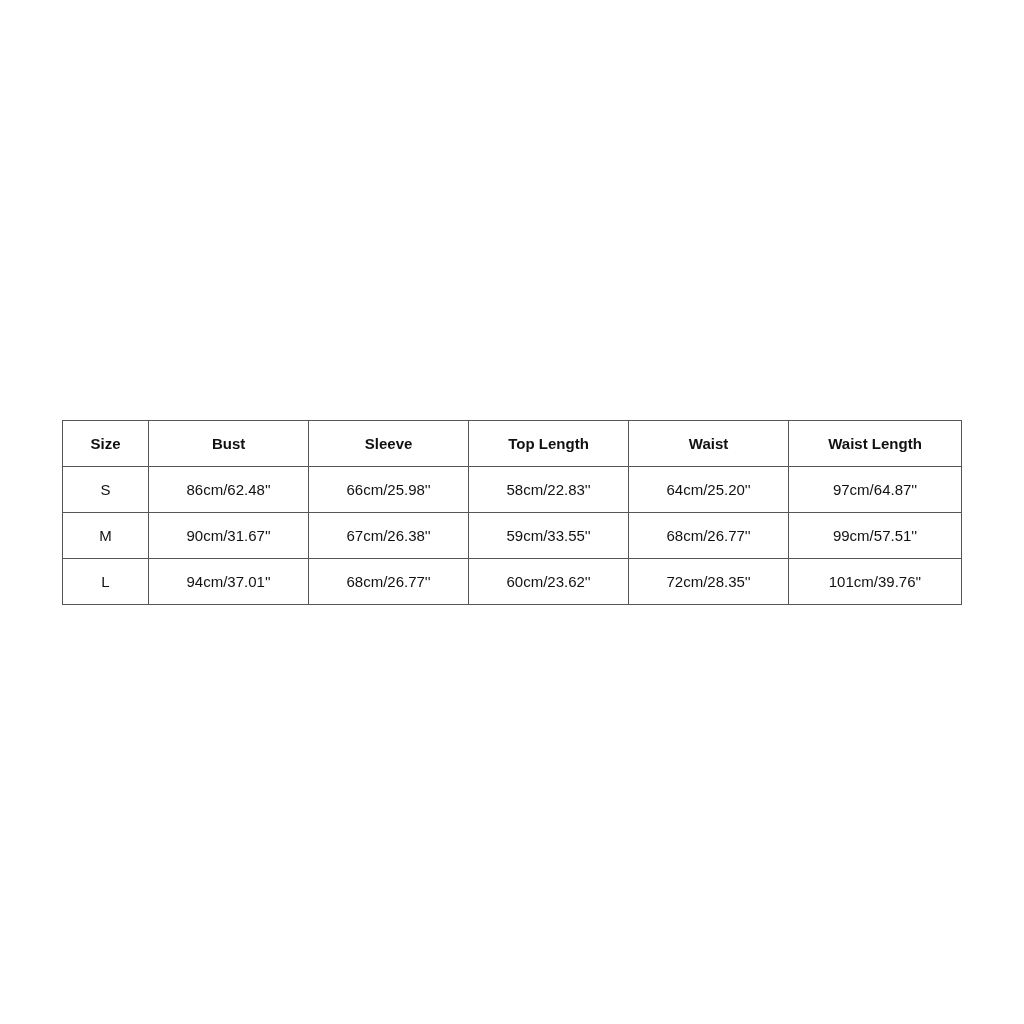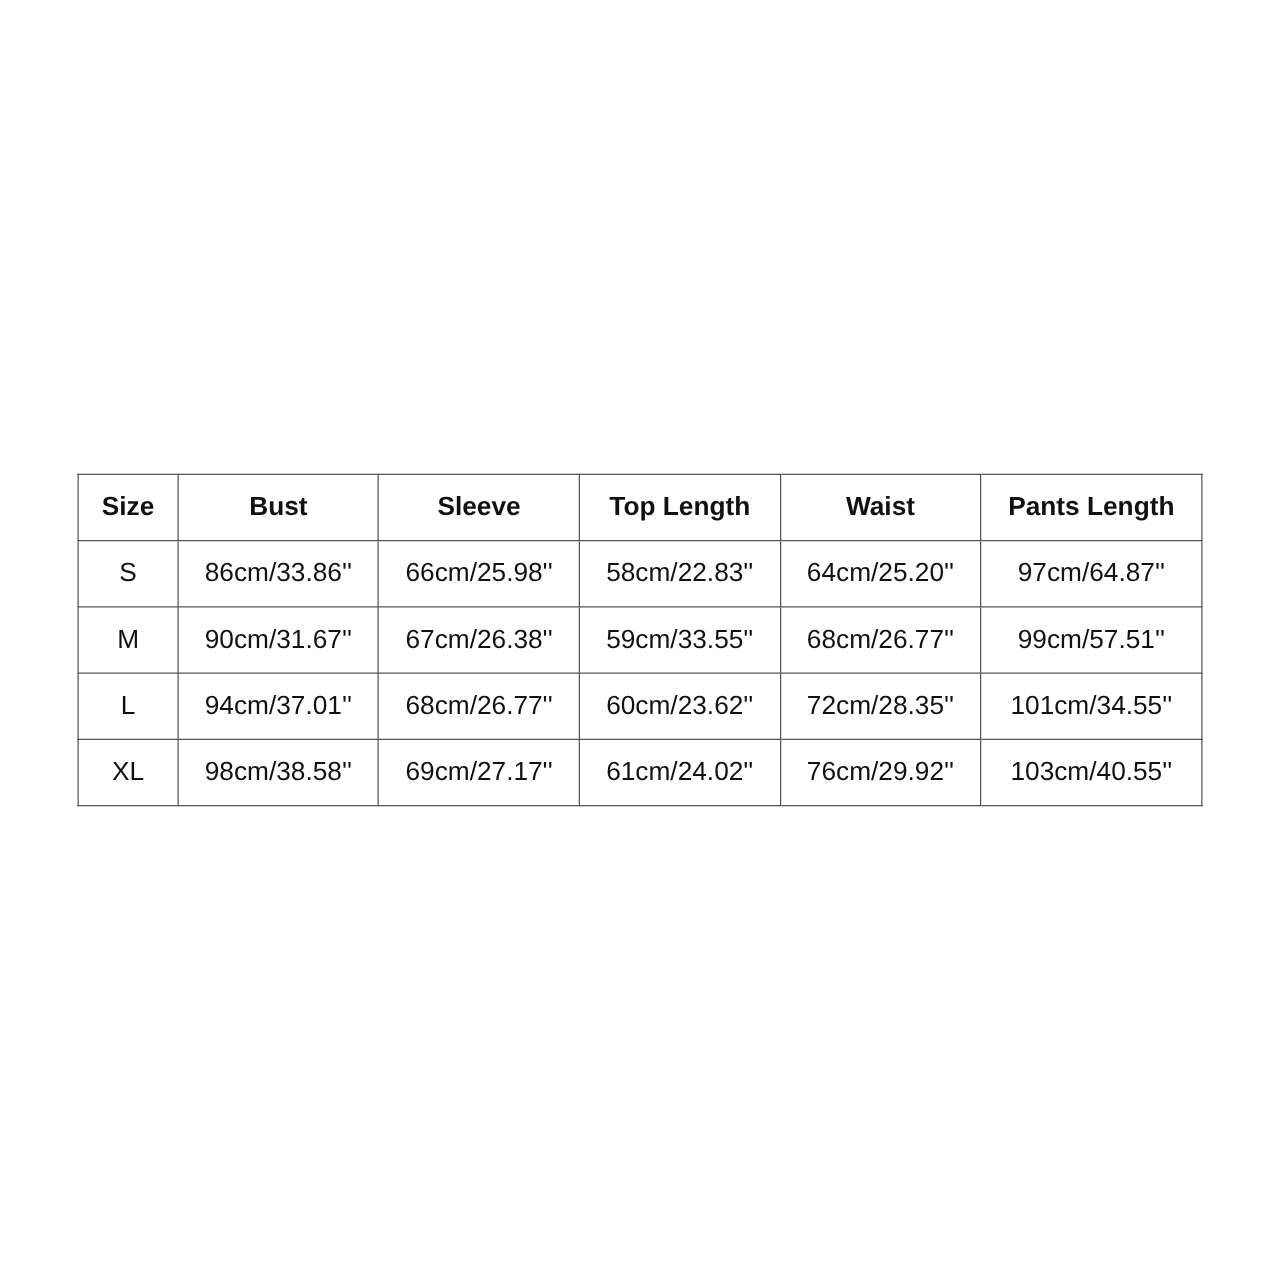--- a/index.html
+++ b/index.html
@@ -26,21 +26,21 @@
     table {
       width: 100%;
       border-collapse: collapse;
       border: 1px solid #555;
     }
 
     th, td {
       border: 1px solid #555;
       padding: 14px 16px;
       text-align: center;
-      font-size: 21px;
+      font-size: 15px;
       color: #111;
     }
 
     th {
       font-weight: bold;
       background-color: #ffffff;
     }
 
     td {
       font-weight: normal;
@@ -55,51 +55,43 @@
 
 <div class="table-container">
   <table>
     <thead>
       <tr>
         <th>Size</th>
         <th>Bust</th>
         <th>Sleeve</th>
         <th>Top Length</th>
         <th>Waist</th>
-        <th>Pants Length</th>
+        <th>Waist Length</th>
       </tr>
     </thead>
     <tbody>
       <tr>
         <td>S</td>
-        <td>86cm/33.86''</td>
+        <td>86cm/62.48''</td>
         <td>66cm/25.98''</td>
         <td>58cm/22.83''</td>
         <td>64cm/25.20''</td>
         <td>97cm/64.87''</td>
       </tr>
       <tr>
         <td>M</td>
         <td>90cm/31.67''</td>
         <td>67cm/26.38''</td>
         <td>59cm/33.55''</td>
         <td>68cm/26.77''</td>
         <td>99cm/57.51''</td>
       </tr>
       <tr>
         <td>L</td>
         <td>94cm/37.01''</td>
         <td>68cm/26.77''</td>
         <td>60cm/23.62''</td>
         <td>72cm/28.35''</td>
-        <td>101cm/34.55''</td>
-      </tr>
-      <tr>
-        <td>XL</td>
-        <td>98cm/38.58''</td>
-        <td>69cm/27.17''</td>
-        <td>61cm/24.02''</td>
-        <td>76cm/29.92''</td>
-        <td>103cm/40.55''</td>
+        <td>101cm/39.76''</td>
       </tr>
     </tbody>
   </table>
 </div>
 
 </body></html>

